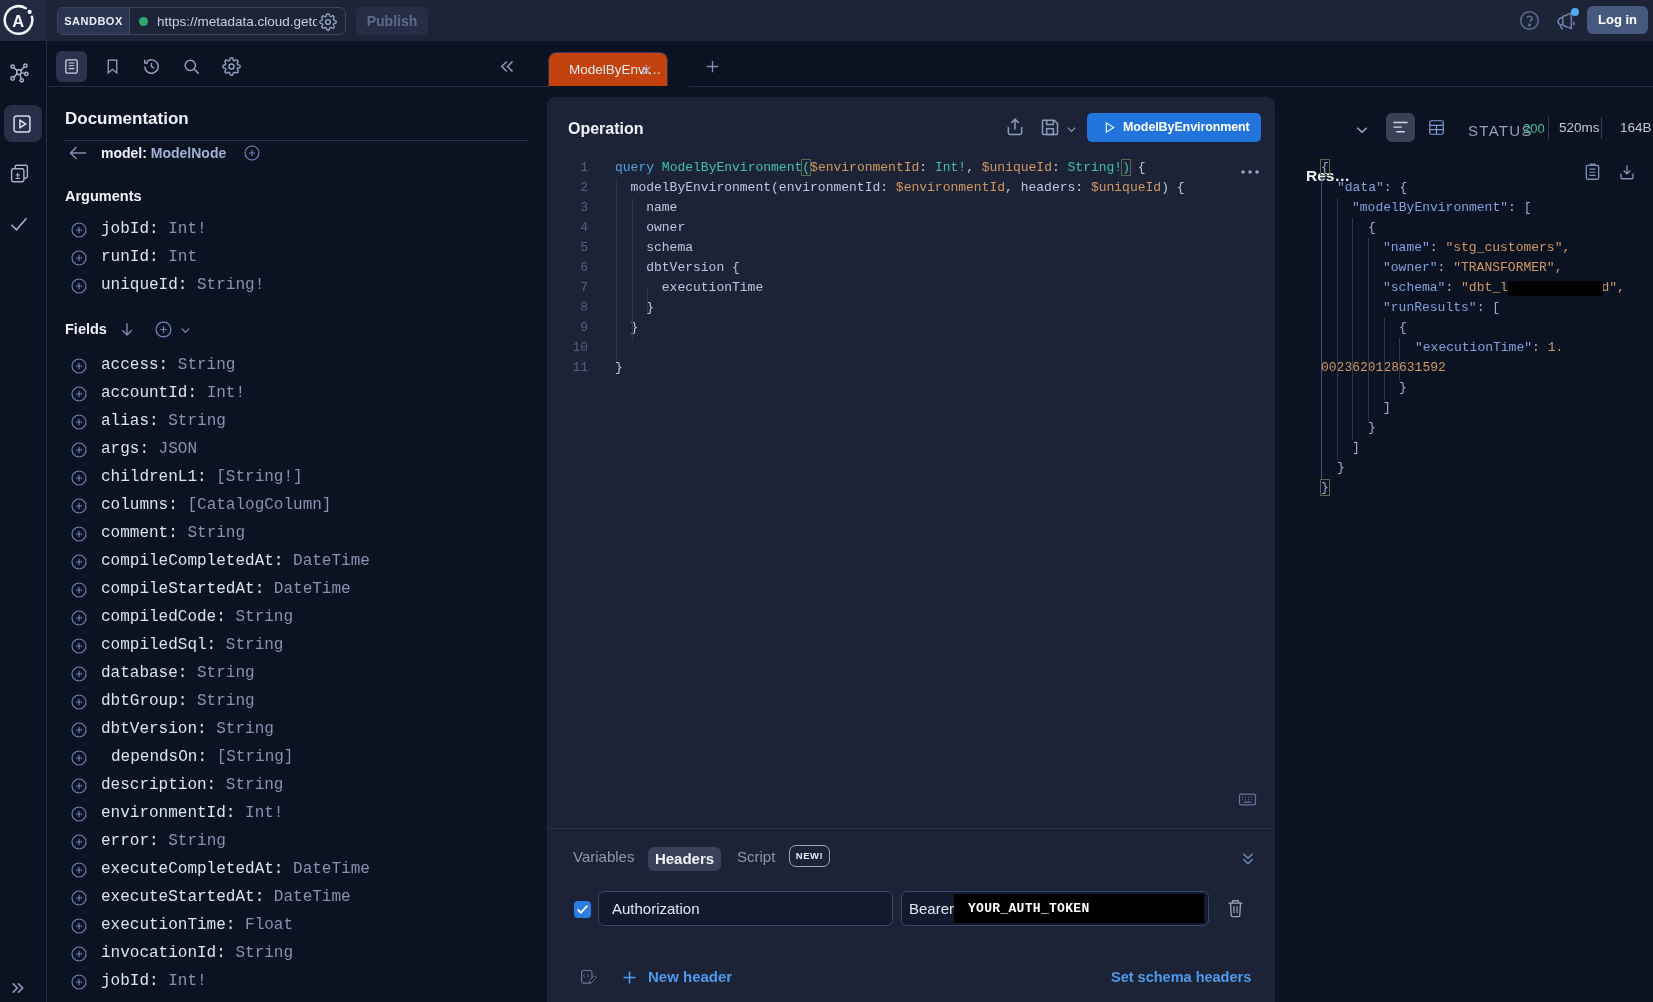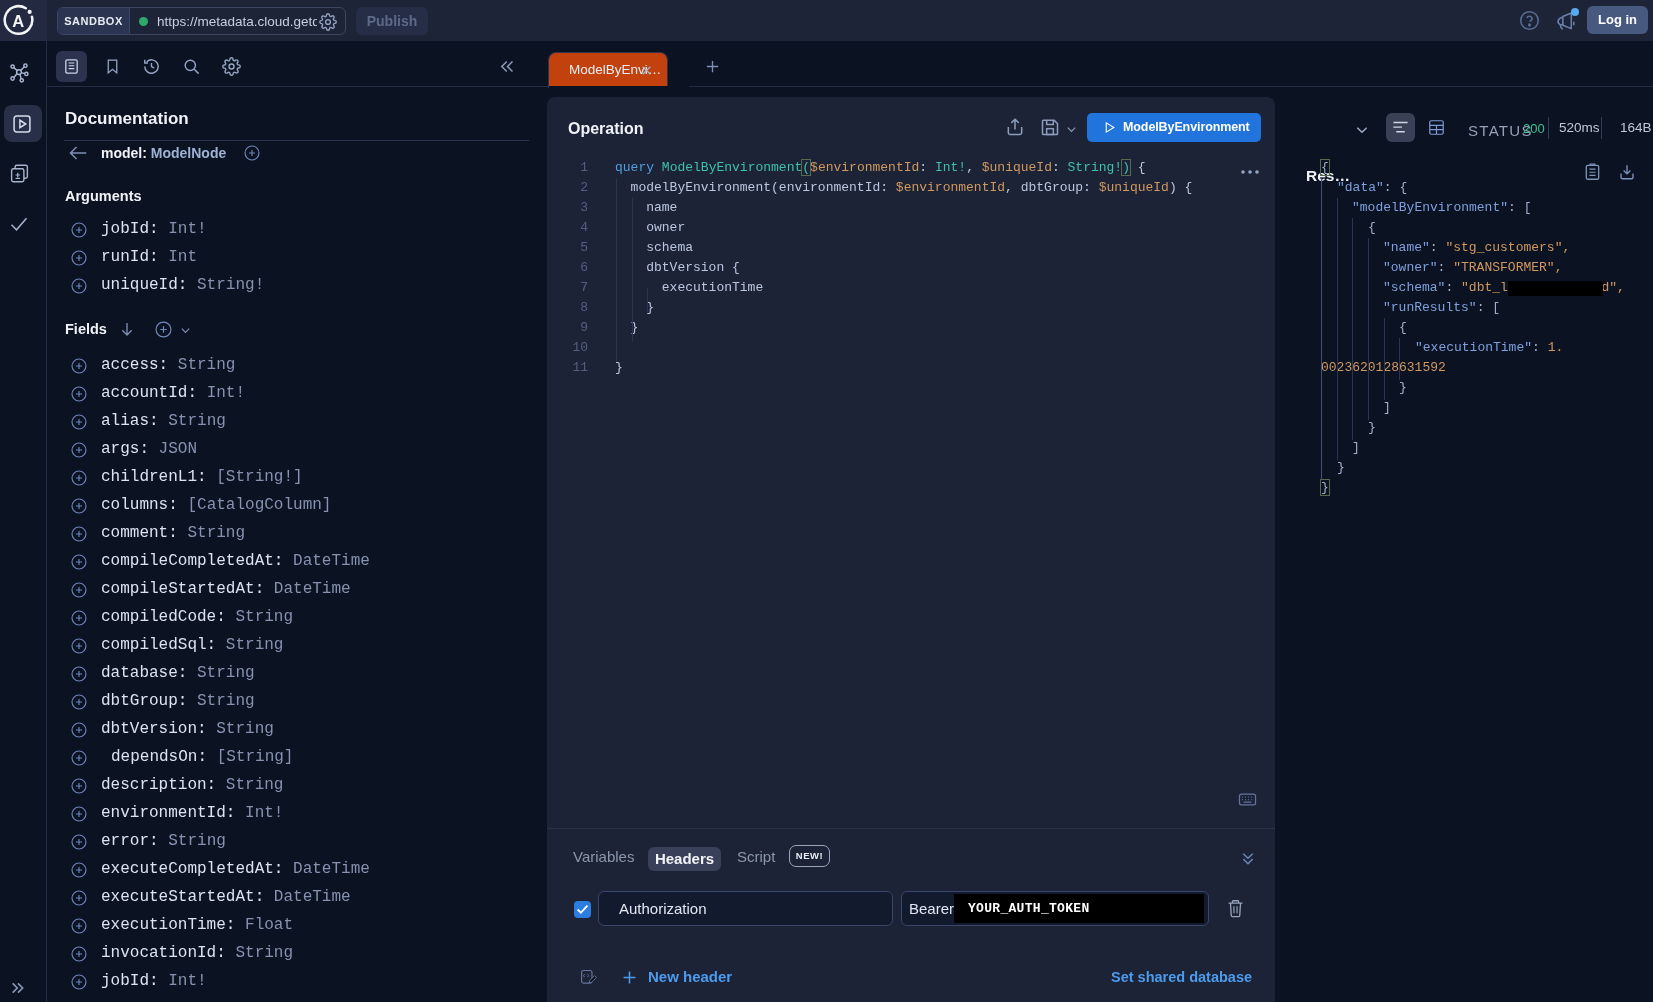--- a/index.html
+++ b/index.html
@@ -57,21 +57,21 @@
 
 
 #ed-div { left:547px; top:828px; width:728px; height:1px; background:#2a3147; }
 .vtab { position:absolute; top:848px; font-size:15px; }
 #v-variables { left:573px; color:#8b97ad; }
 #v-headers { left:648px; width:73px; height:24px; top:847px; background:#39415a; border-radius:6px; color:#f2f4f8; font-weight:bold; text-align:center; line-height:24px; font-size:15px;}
 #v-script { left:737px; color:#8b97ad; }
 #newbadge { left:789px; top:845px; width:41px; height:22px; border:1.5px solid #9aa5bb; border-radius:7px; color:#e8ecf4; font-size:9.5px; font-weight:bold; letter-spacing:0.5px; text-align:center; line-height:20px; }
 #chk { left:574px; top:901px; width:17px; height:17px; background:#2b7de0; border-radius:4px; }
 .hinput { position:absolute; top:891px; height:35px; background:#121a2e; border:1px solid #39456a; border-radius:6px; color:#e3e7f0; font-size:15px; line-height:33px; }
-#hin1 { left:598px; width:295px; padding-left:20px; }
+#hin1 { left:598px; width:295px; padding-left:13px; }
 #hin2 { left:901px; width:308px; padding-left:7px; }
 #redact2 { left:954px; top:894px; width:250px; height:29px; background:#000; }
 #redact2 span { position:absolute; left:14px; top:7px; color:#fff; font-size:13px; font-weight:bold; letter-spacing:0.3px; }
 #newheader { left:648px; top:968px; color:#4d9bec; font-size:15px; font-weight:bold; }
 #setshared { left:1111px; top:969px; color:#4d9bec; font-size:14.5px; font-weight:bold; }
 
 
 #resp { left:1277px; top:87px; width:376px; height:915px; background:#0b1222; }
 #res-title { left:1306px; top:119px; font-size:15.5px; font-weight:bold; color:#f0f2f7;margin-top:48px; }
 #res-listbtn { left:1386px; top:113px; width:29px; height:29px; background:#3a4157; border-radius:6px; }
@@ -376,21 +376,21 @@
 <div id="runbtn" class="abs">
     <svg style="position:absolute;left:16px;top:8px" width="13" height="13" viewBox="0 0 24 24" fill="none" stroke="#fff" stroke-width="2">
       <path d="M6 3.5 L20 12 L6 20.5 Z"></path>
     </svg>
     <span>ModelByEnvironment</span>
   </div>
 <div id="editor">
     <div class="codeline lnum mono" style="left:560px;top:158px">1</div>
     <div class="codeline mono" style="left:615px;top:158px"><span class="kw">query</span> <span class="opn">ModelByEnvironment</span><span class="brk">(</span><span class="vr">$environmentId</span><span class="pl">: </span><span class="ty2">Int!</span><span class="pl">, </span><span class="vr">$uniqueId</span><span class="pl">: </span><span class="ty2">String!</span><span class="brk">)</span><span class="pl"> {</span></div>
     <div class="codeline lnum mono" style="left:560px;top:178px">2</div>
-    <div class="codeline mono" style="left:615px;top:178px"><span class="pl">  modelByEnvironment(environmentId: </span><span class="vr">$environmentId</span><span class="pl">, dbtGroup: </span><span class="vr">$uniqueId</span><span class="pl">) {</span></div>
+    <div class="codeline mono" style="left:615px;top:178px"><span class="pl">  modelByEnvironment(environmentId: </span><span class="vr">$environmentId</span><span class="pl">, headers: </span><span class="vr">$uniqueId</span><span class="pl">) {</span></div>
     <div class="codeline lnum mono" style="left:560px;top:198px">3</div>
     <div class="codeline mono" style="left:615px;top:198px"><span class="pl">    name</span></div>
     <div class="codeline lnum mono" style="left:560px;top:218px">4</div>
     <div class="codeline mono" style="left:615px;top:218px"><span class="pl">    owner</span></div>
     <div class="codeline lnum mono" style="left:560px;top:238px">5</div>
     <div class="codeline mono" style="left:615px;top:238px"><span class="pl">    schema</span></div>
     <div class="codeline lnum mono" style="left:560px;top:258px">6</div>
     <div class="codeline mono" style="left:615px;top:258px"><span class="pl">    dbtVersion {</span></div>
     <div class="codeline lnum mono" style="left:560px;top:278px">7</div>
     <div class="codeline mono" style="left:615px;top:278px"><span class="pl">      executionTime</span></div>
@@ -442,21 +442,21 @@
 
 <svg class="abs" style="left:580px;top:969px" width="18" height="17" viewBox="0 0 24 23" fill="none" stroke="#64759c" stroke-width="1.6">
     <rect x="2" y="2" width="14" height="17" rx="2.5"></rect>
     <path d="M6 7 L4.5 9 L6 11 M10 7 L11.5 9 L10 11" stroke-width="1.3"></path>
     <path d="M13 15.5 L19.5 9 L22 11.5 L15.5 18 L12.5 18.7 Z" fill="#0b1222" stroke="#64759c" stroke-width="1.3"></path>
   </svg>
 <svg class="abs" style="left:622px;top:970px" width="15" height="15" viewBox="0 0 24 24" fill="none" stroke="#4d9bec" stroke-width="2.4">
     <path d="M12 2.5 V21.5 M2.5 12 H21.5"></path>
   </svg>
 <div id="newheader" class="abs">New header</div>
-<div id="setshared" class="abs">Set shared database</div>
+<div id="setshared" class="abs">Set schema headers</div>
 
 <div id="resp" class="abs"></div>
 <div id="res-title" class="abs">Res…</div>
 <svg class="abs" style="left:1355px;top:123px" width="14" height="14" viewBox="0 0 24 24" fill="none" stroke="#9fadc8" stroke-width="2.4">
     <path d="M4 8 L12 16 L20 8"></path>
   </svg>
 <div id="res-listbtn" class="abs"></div>
 <svg class="abs" style="left:1392px;top:120px" width="17" height="15" viewBox="0 0 24 20" fill="none" stroke="#ccd6e8" stroke-width="2">
     <path d="M2 3 H22 M2 9.5 H14 M6 16 H18"></path>
   </svg>

